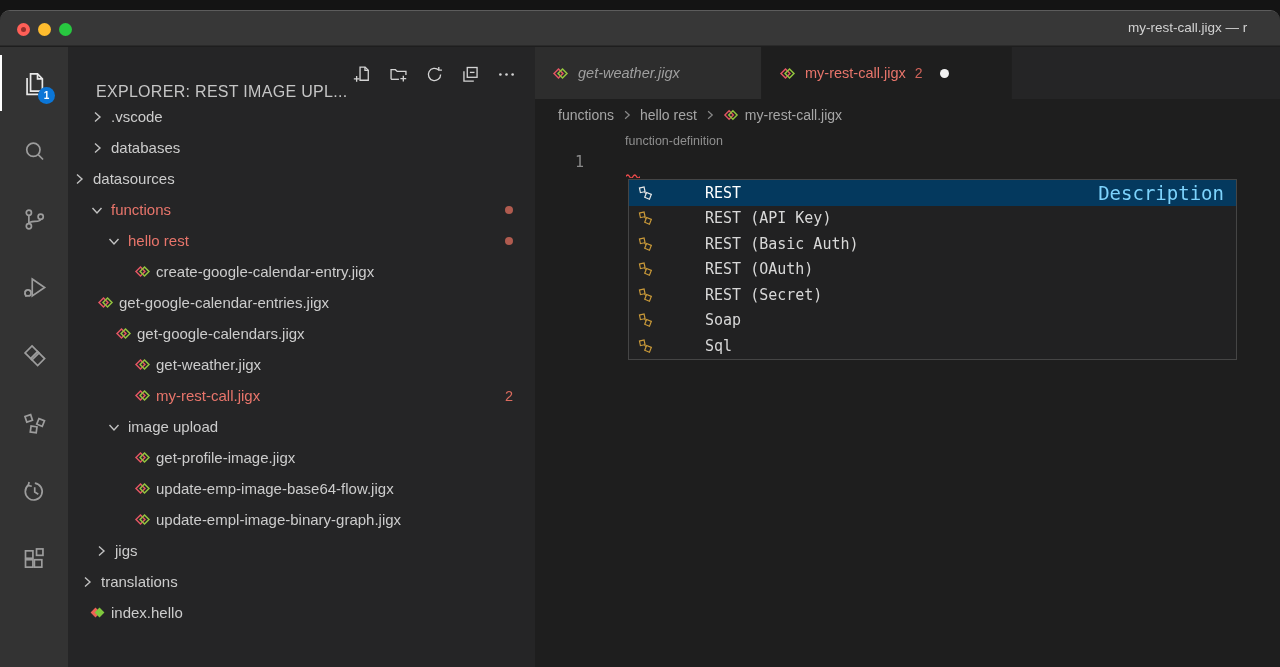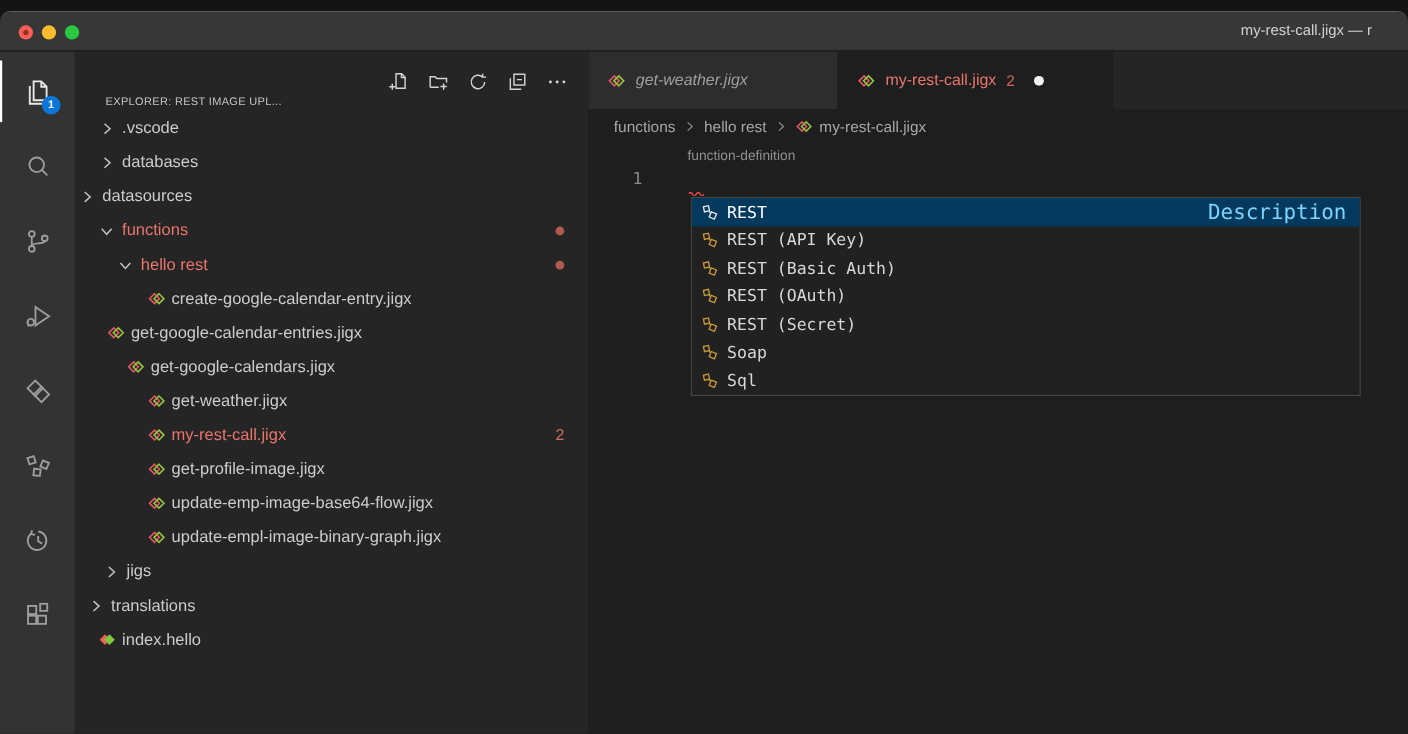--- a/index.html
+++ b/index.html
@@ -34,21 +34,21 @@
     width:2px; background:#ffffff; }
   .ab-icon svg { width:27px; height:27px; }
   .ab-badge { position:absolute; right:13px; bottom:13px; min-width:17px; height:17px;
     border-radius:9px; background:#0b76d7; color:#fff; font-size:10px; line-height:17px;
     text-align:center; font-weight:bold; }
 
   
   .sidebar { width:467px; background:#252526; flex:none; display:flex;
     flex-direction:column; }
   .sb-header { height:54px; display:flex; align-items:center; padding:0 18px 0 28px; }
-  .sb-title { flex:1; font-size:10px; color:#c5c5c5; letter-spacing:.3px;
+  .sb-title { flex:1; font-size:16px; color:#c5c5c5; letter-spacing:.3px;
     white-space:nowrap; overflow:hidden;margin-top:36px; }
   .sb-actions { display:flex; gap:15px; color:#d4d4d4; align-items:center; }
   .sb-actions .act { cursor:pointer; }
   .sb-actions svg { width:21px; height:21px; }
 
   .tree { flex:1; font-size:15px; color:#cccccc; }
   .row { height:31px; display:flex; align-items:center; cursor:pointer;
     padding-right:22px; }
   .slot { width:22px; flex:none; display:flex; align-items:center;
     justify-content:center; margin-right:3px; color:#c2c2c2; }
@@ -88,21 +88,21 @@
   .line-num { position:absolute; left:0; top:22px; width:58px; padding-right:9px;
     text-align:right; color:#8a8a8a; font-size:15px; }
   .codelens { position:absolute; left:90px; top:3px; font-size:12.5px; color:#8f8f8f;
     font-family:"Liberation Sans", sans-serif; cursor:pointer; }
   .squiggle { position:absolute; left:91px; top:42px; }
 
   
   .suggest { position:absolute; left:93px; top:48px; width:609px;
     background:#212122; border:1px solid #454545; }
   .s-row { height:25.5px; display:flex; align-items:center; padding:0 12px 0 8px;
-    color:#d8d8d8; font-size:15px; cursor:pointer; }
+    color:#d8d8d8; font-size:15px; cursor:pointer;gap:44px; }
   .s-row .sicon { color:#c99939; margin-right:8px; display:flex; }
   .s-row .sicon svg { width:16px; height:16px; }
   .s-row.selected { background:#04395e; color:#ffffff; }
   .s-row.selected .sicon { color:#e8e8e8; }
   .s-detail { margin-left:auto; font-size:19px; color:#7dd3fc; }
 </style>
 </head>
 <body>
 
 <div class="window">
@@ -312,20 +312,28 @@
           <div class="row" style="padding-left:63px">
       <span class="slot">
               <svg class="ficon" viewBox="0 0 16 16" fill="none" stroke-width="1.4">
                 <path d="M6.1 3.8 L10.3 8 L6.1 12.2 L1.9 8 Z" stroke="#e25563"></path>
                 <path d="M9.9 3.8 L14.1 8 L9.9 12.2 L5.7 8 Z" stroke="#93c43e"></path>
               </svg>
             </span>
             <span class="label err">my-rest-call.jigx</span>
             <span class="countmark">2</span>
     </div>
+          <div class="row" style="padding-left:35px">
+      <span class="slot">
+              <svg class="chev" viewBox="0 0 16 16" fill="none" stroke="currentColor" stroke-width="1.4">
+                <path d="M3.5 6 L8 11 L12.5 6"></path>
+              </svg>
+            </span>
+            <span class="label">image upload</span>
+    </div>
           <div class="row" style="padding-left:63px">
       <span class="slot">
               <svg class="ficon" viewBox="0 0 16 16" fill="none" stroke-width="1.4">
                 <path d="M6.1 3.8 L10.3 8 L6.1 12.2 L1.9 8 Z" stroke="#e25563"></path>
                 <path d="M9.9 3.8 L14.1 8 L9.9 12.2 L5.7 8 Z" stroke="#93c43e"></path>
               </svg>
             </span>
             <span class="label">get-profile-image.jigx</span>
     </div>
           <div class="row" style="padding-left:63px">

